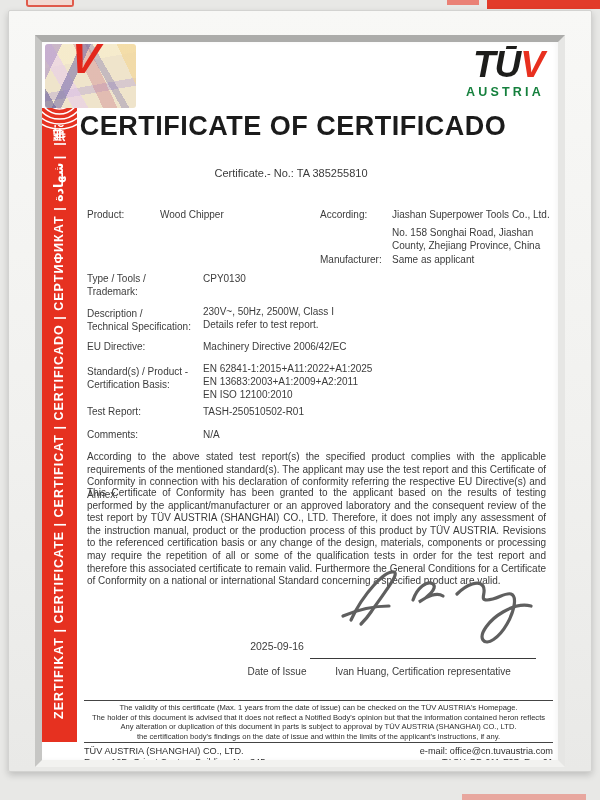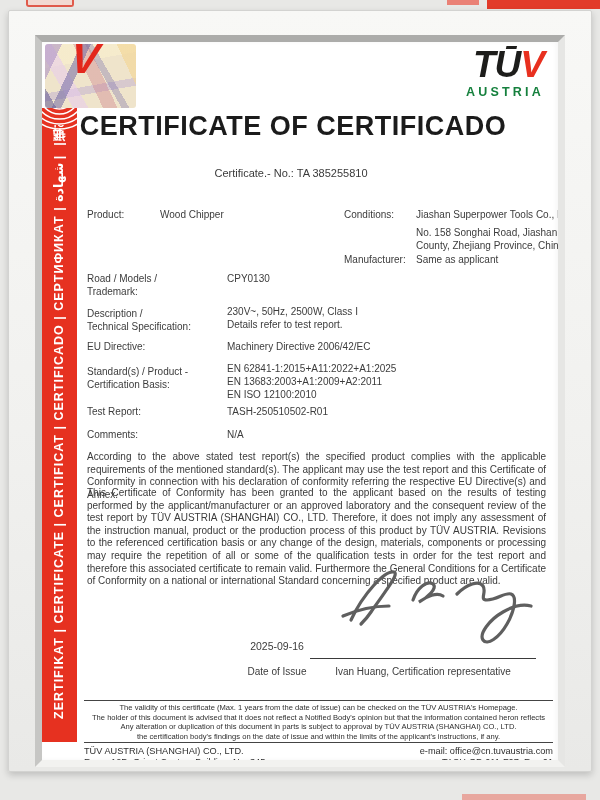--- a/index.html
+++ b/index.html
@@ -77,21 +77,21 @@
   .title {
     position:absolute; top:69px; left:11px; right:25px; text-align:center;
     font-weight:bold; font-size:27px; letter-spacing:.5px; color:#1b1b1b;
   }
   .certno {
     position:absolute; top:125px; left:20px; right:38px; text-align:center;
     font-size:11px; color:#3a3a3a;
   }
 
   .content { position:absolute; left:45px; top:0; width:459px; font-size:10px; line-height:13px; }
-  .row { position:absolute; left:0; right:0; display:flex;gap:24px; }
+  .row { position:absolute; left:0; right:0; display:flex; }
   .pair { display:flex; }
   .lbl { flex-shrink:0; white-space:nowrap; }
   .val { white-space:nowrap; }
   .w-prod { width:73px; }
   .w-main { width:116px; }
   .w-right { width:72px; }
   .left-block { width:233px; flex-shrink:0; }
   .right-block { flex:1; }
   .gap-after { margin-bottom:5px; }
   .mt1 { margin-top:1px; }
@@ -168,37 +168,37 @@
 
         <div class="row r-top">
           <div class="left-block">
             <div class="pair">
               <div class="lbl w-prod">Product:</div>
               <div class="val">Wood Chipper</div>
             </div>
           </div>
           <div class="right-block">
             <div class="pair">
-              <div class="lbl w-right">Conditions:</div>
+              <div class="lbl w-right">According:</div>
               <div>
                 <div class="val gap-after">Jiashan Superpower Tools Co., Ltd.</div>
                 <div class="val">No. 158 Songhai Road, Jiashan</div>
                 <div class="val">County, Zhejiang Province, China</div>
               </div>
             </div>
             <div class="pair mt1">
               <div class="lbl w-right">Manufacturer:</div>
               <div class="val">Same as applicant</div>
             </div>
           </div>
         </div>
 
         <div class="row r-type">
           <div class="lbl w-main">
-            <div>Road / Models /</div>
+            <div>Type / Tools /</div>
             <div>Trademark:</div>
           </div>
           <div class="val">CPY0130</div>
         </div>
 
         <div class="row r-desc">
           <div class="lbl w-main pad2">
             <div>Description /</div>
             <div>Technical Specification:</div>
           </div>

